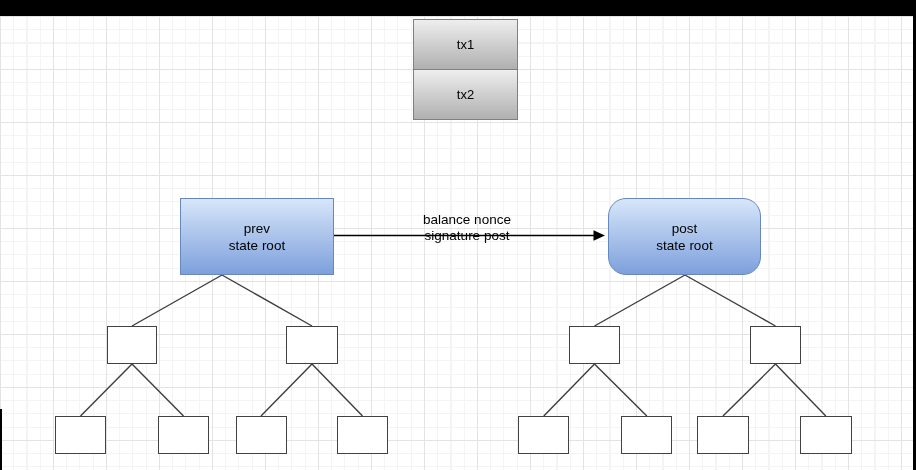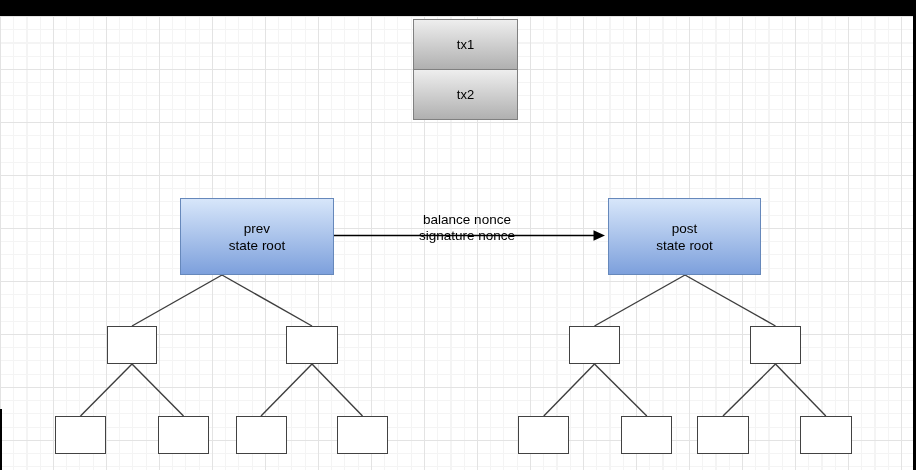--- a/index.html
+++ b/index.html
@@ -102,30 +102,30 @@
     <div class="box tx-box" style="top:53px;">
       <span>tx2</span>
     </div>
 
     <div class="box root-box" style="left:145px; top:182px; width:154px; height:77px;margin-left:35px;">
       <div>
         <div>prev</div>
         <div>state root</div>
       </div>
     </div>
-    <div class="box root-box" style="left:608px; top:182px; width:153px; height:77px;">
+    <div class="box root-box" style="left:608px; top:182px; width:153px; height:77px;border-radius:18px;">
       <div>
         <div>post</div>
         <div>state root</div>
       </div>
     </div>
 
     <div class="arrow-label">
       <div>balance nonce</div>
-      <div>signature nonce</div>
+      <div>signature post</div>
     </div>
 
     <div class="box wbox" style="left:107px; top:310px; width:50px; height:38px;"></div>
     <div class="box wbox" style="left:286px; top:310px; width:52px; height:38px;"></div>
     <div class="box wbox" style="left:55px;  top:400px; width:51px; height:38px;"></div>
     <div class="box wbox" style="left:158px; top:400px; width:51px; height:38px;"></div>
     <div class="box wbox" style="left:236px; top:400px; width:51px; height:38px;"></div>
     <div class="box wbox" style="left:337px; top:400px; width:51px; height:38px;"></div>
 
     <div class="box wbox" style="left:569px; top:310px; width:51px; height:38px;"></div>

